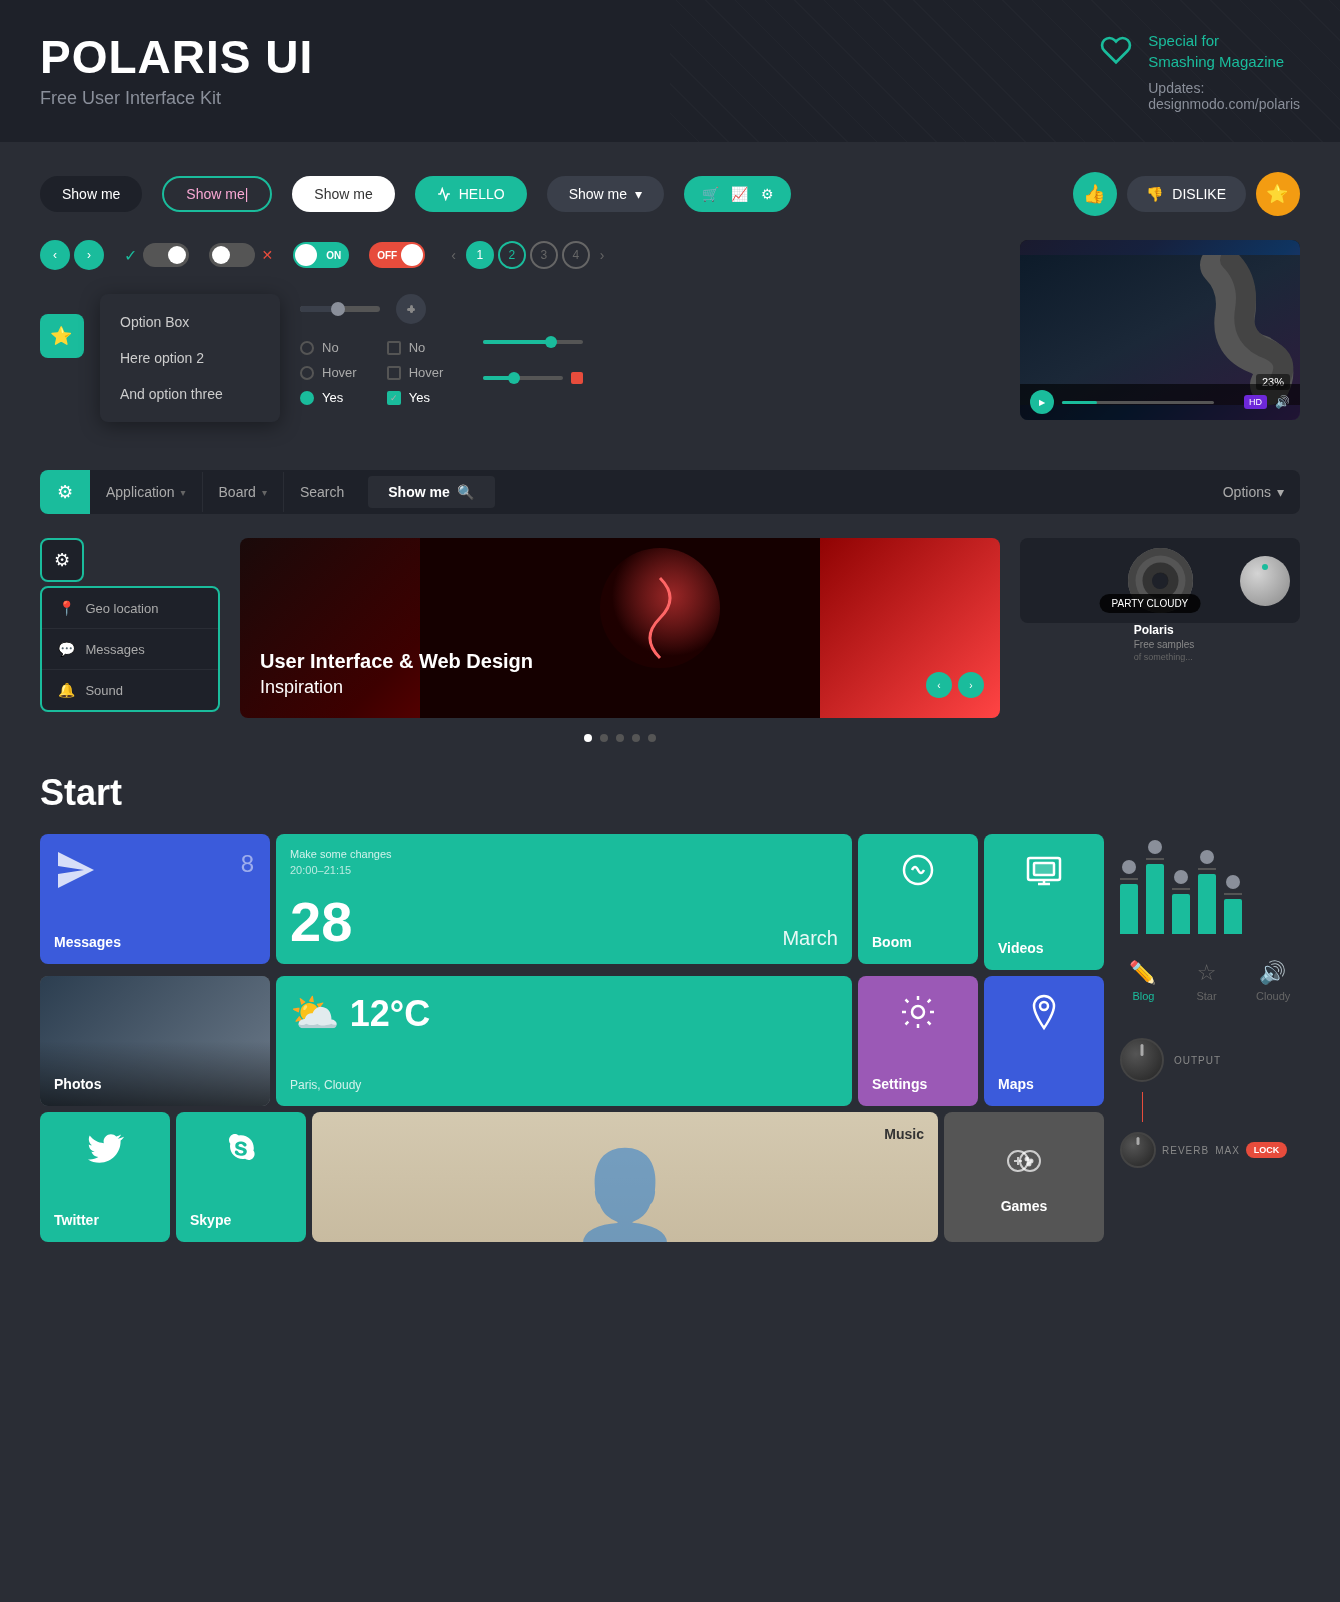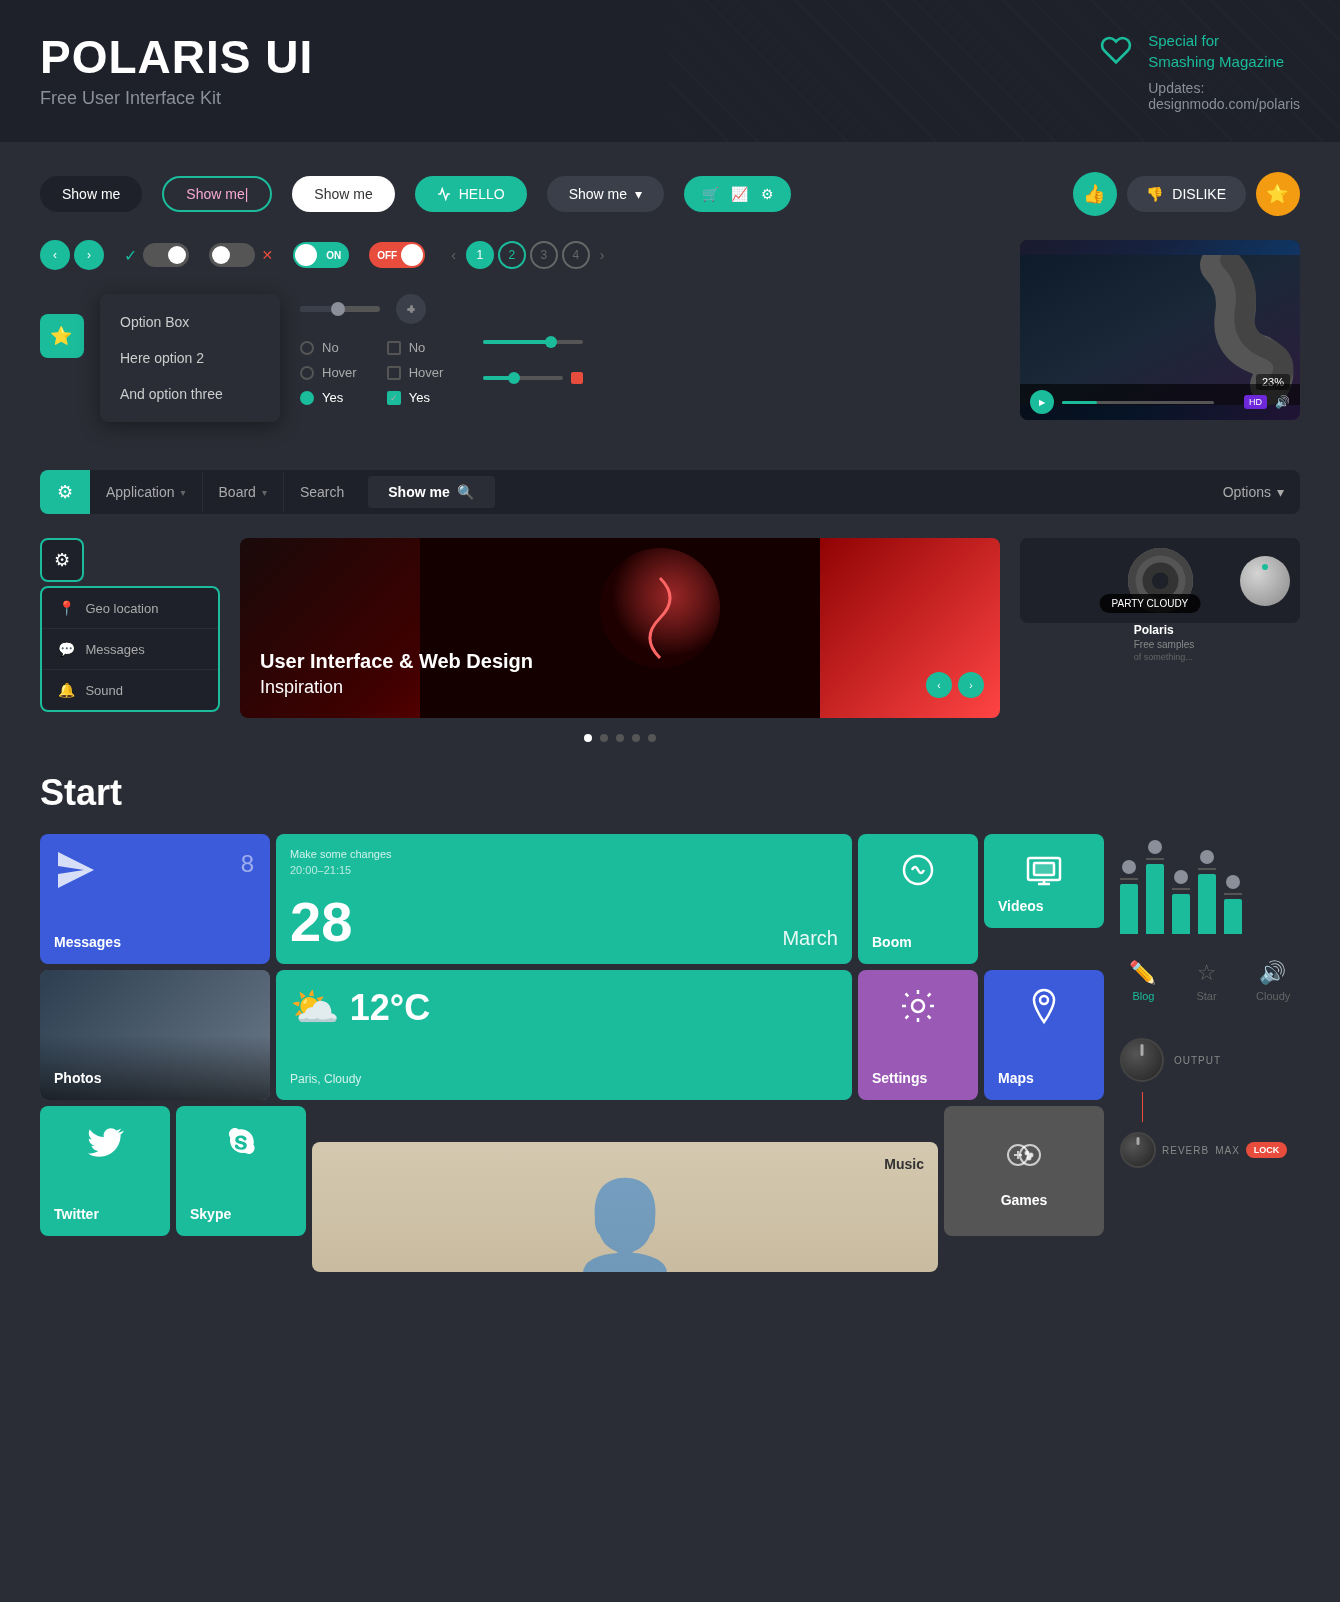--- a/index.html
+++ b/index.html
@@ -820,21 +820,21 @@
       color: rgba(255,255,255,0.9);
     }
     .tile-boom {
       background: #1abc9c;
       width: 120px;
       height: 130px;
     }
     .tile-videos {
       background: #1abc9c;
       width: 120px;
-      height: 94px;
+      height: 136px;
     }
     .tile-photos {
       background: #555;
       width: 230px;
       height: 130px;
       overflow: hidden;
     }
     .tile-photos .photo-bg {
       position: absolute;
       top: 0; left: 0; right: 0; bottom: 0;
@@ -866,21 +866,20 @@
     .tile-skype {
       background: #1abc9c;
       width: 130px;
       height: 130px;
     }
     .tile-music {
       background: linear-gradient(to bottom, #d4c9b0, #c8bba0);
       flex: 1;
       height: 130px;
       position: relative;
-      margin-top: 36px;
     }
     .tile-music .music-label {
       position: absolute;
       top: 14px;
       right: 14px;
       font-size: 14px;
       color: #333;
       font-weight: bold;
     }
     .tile-games {

